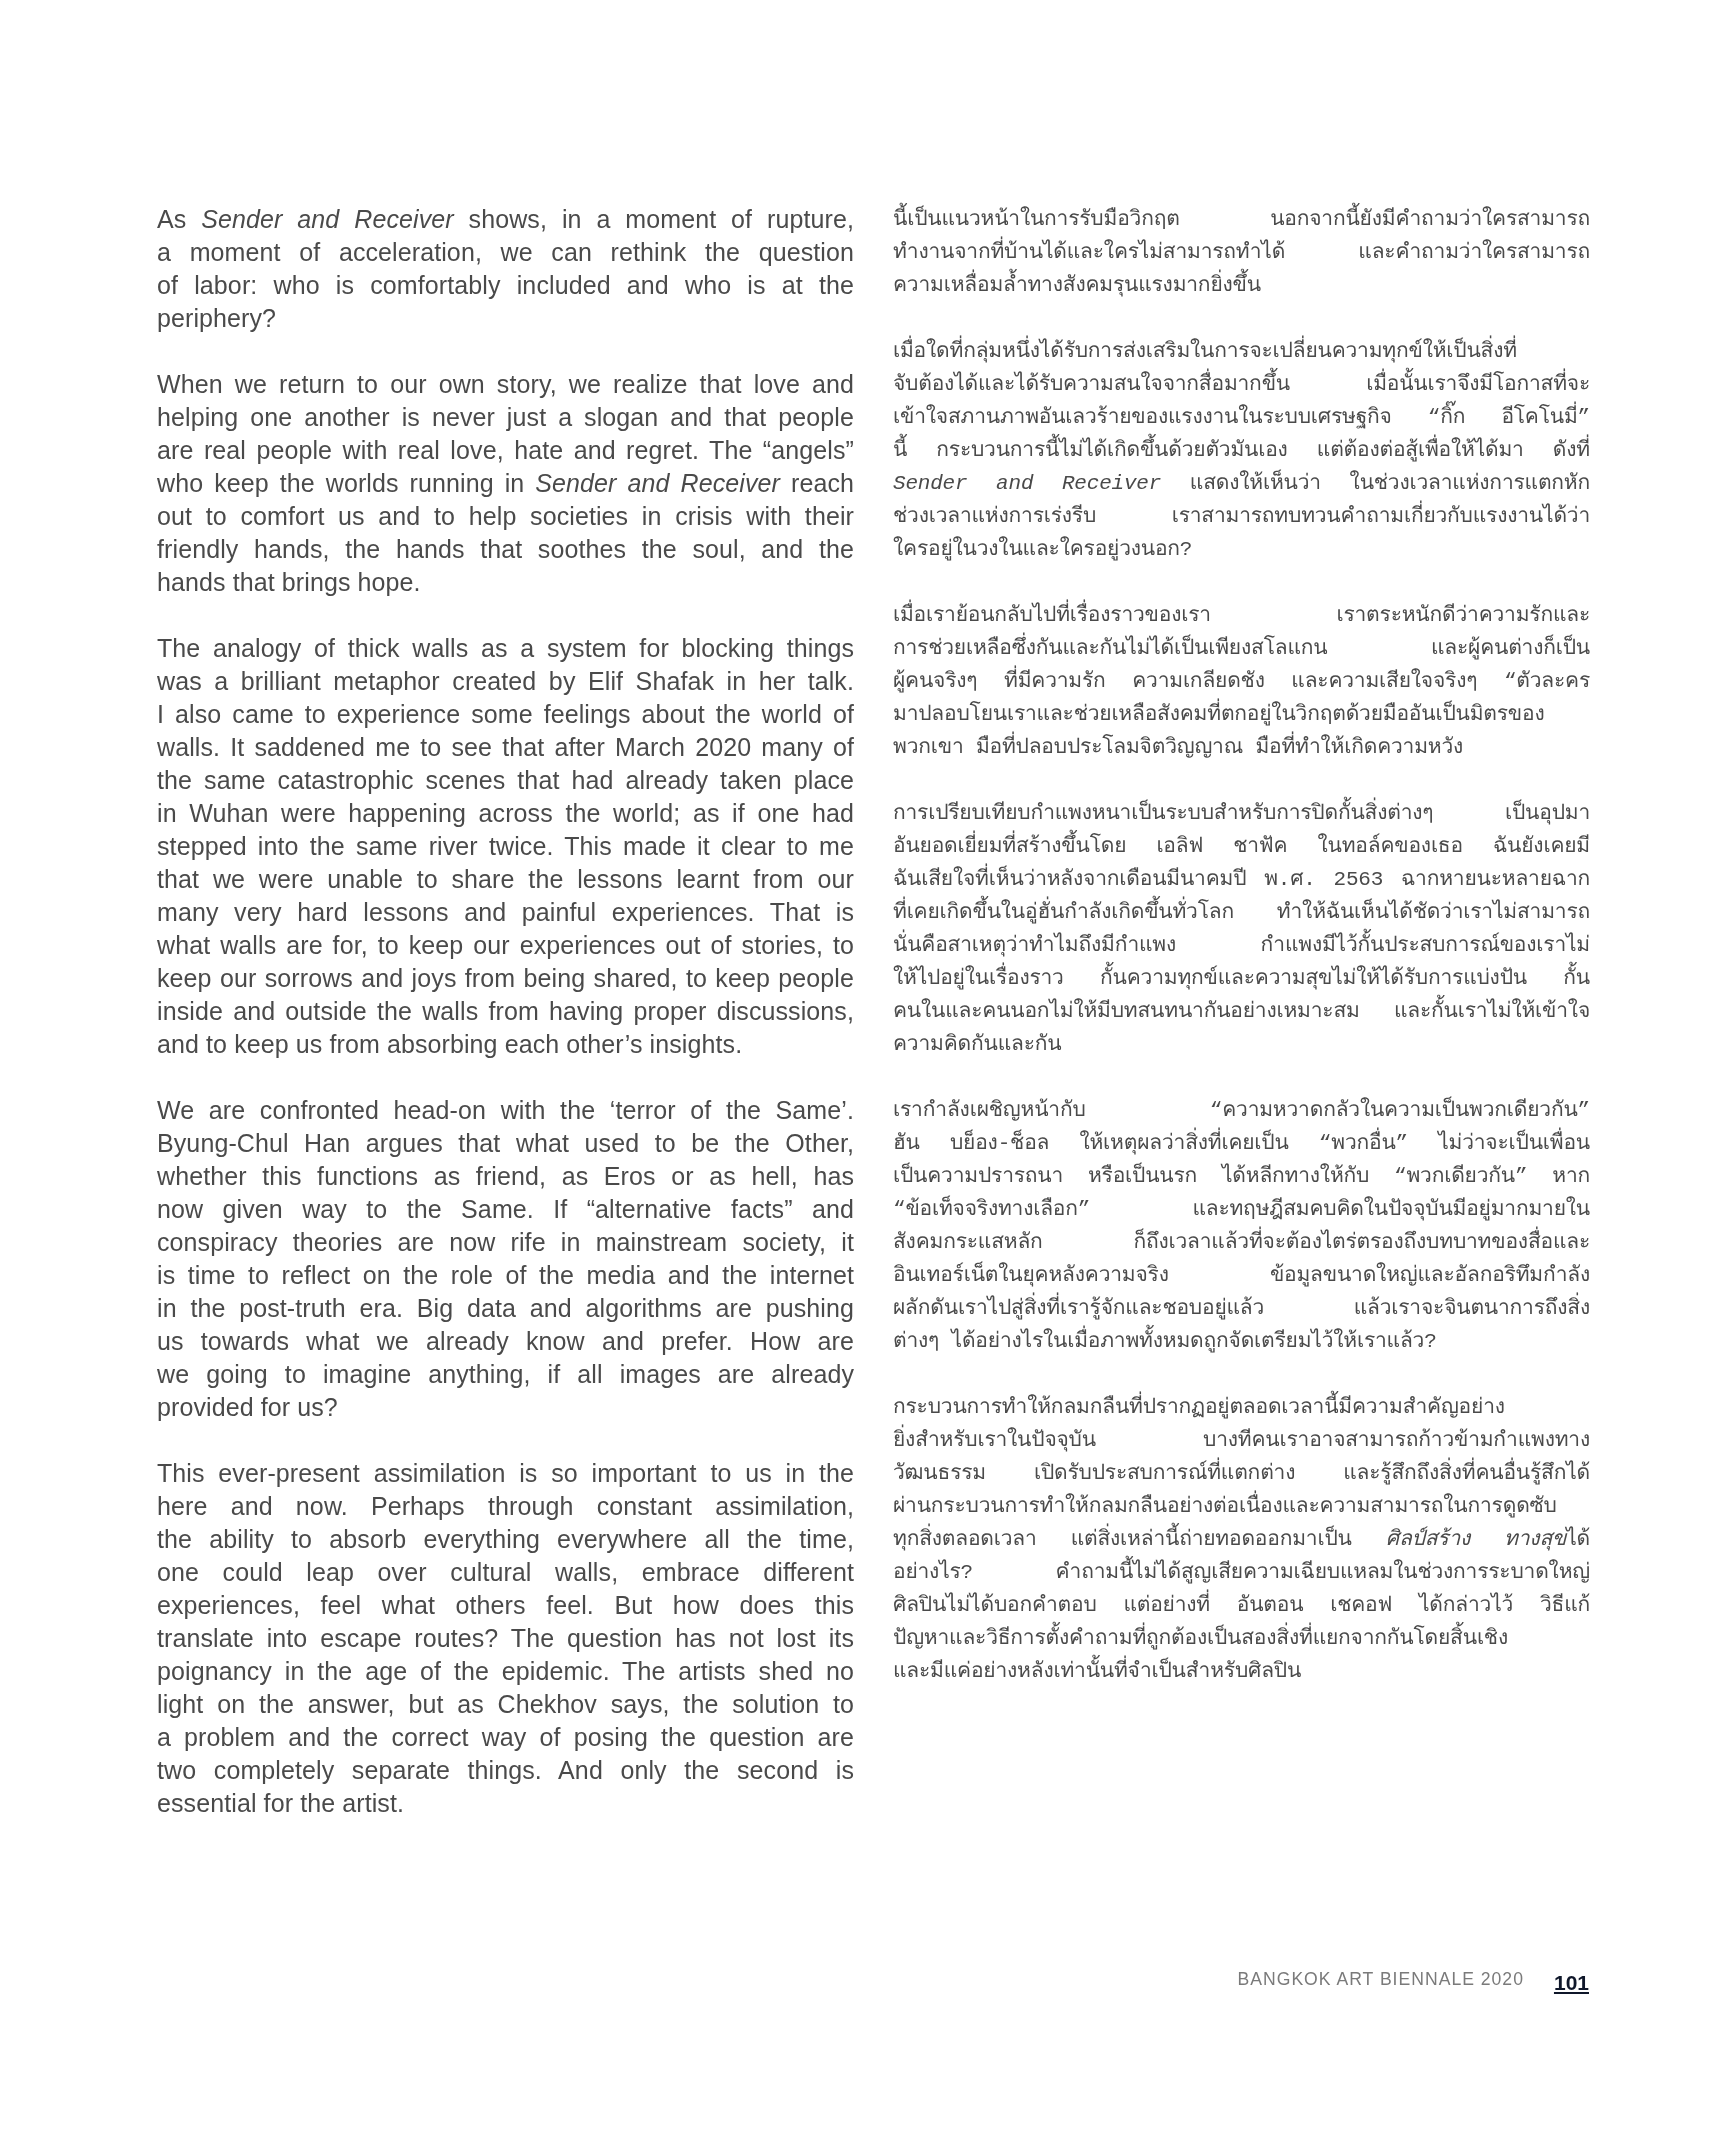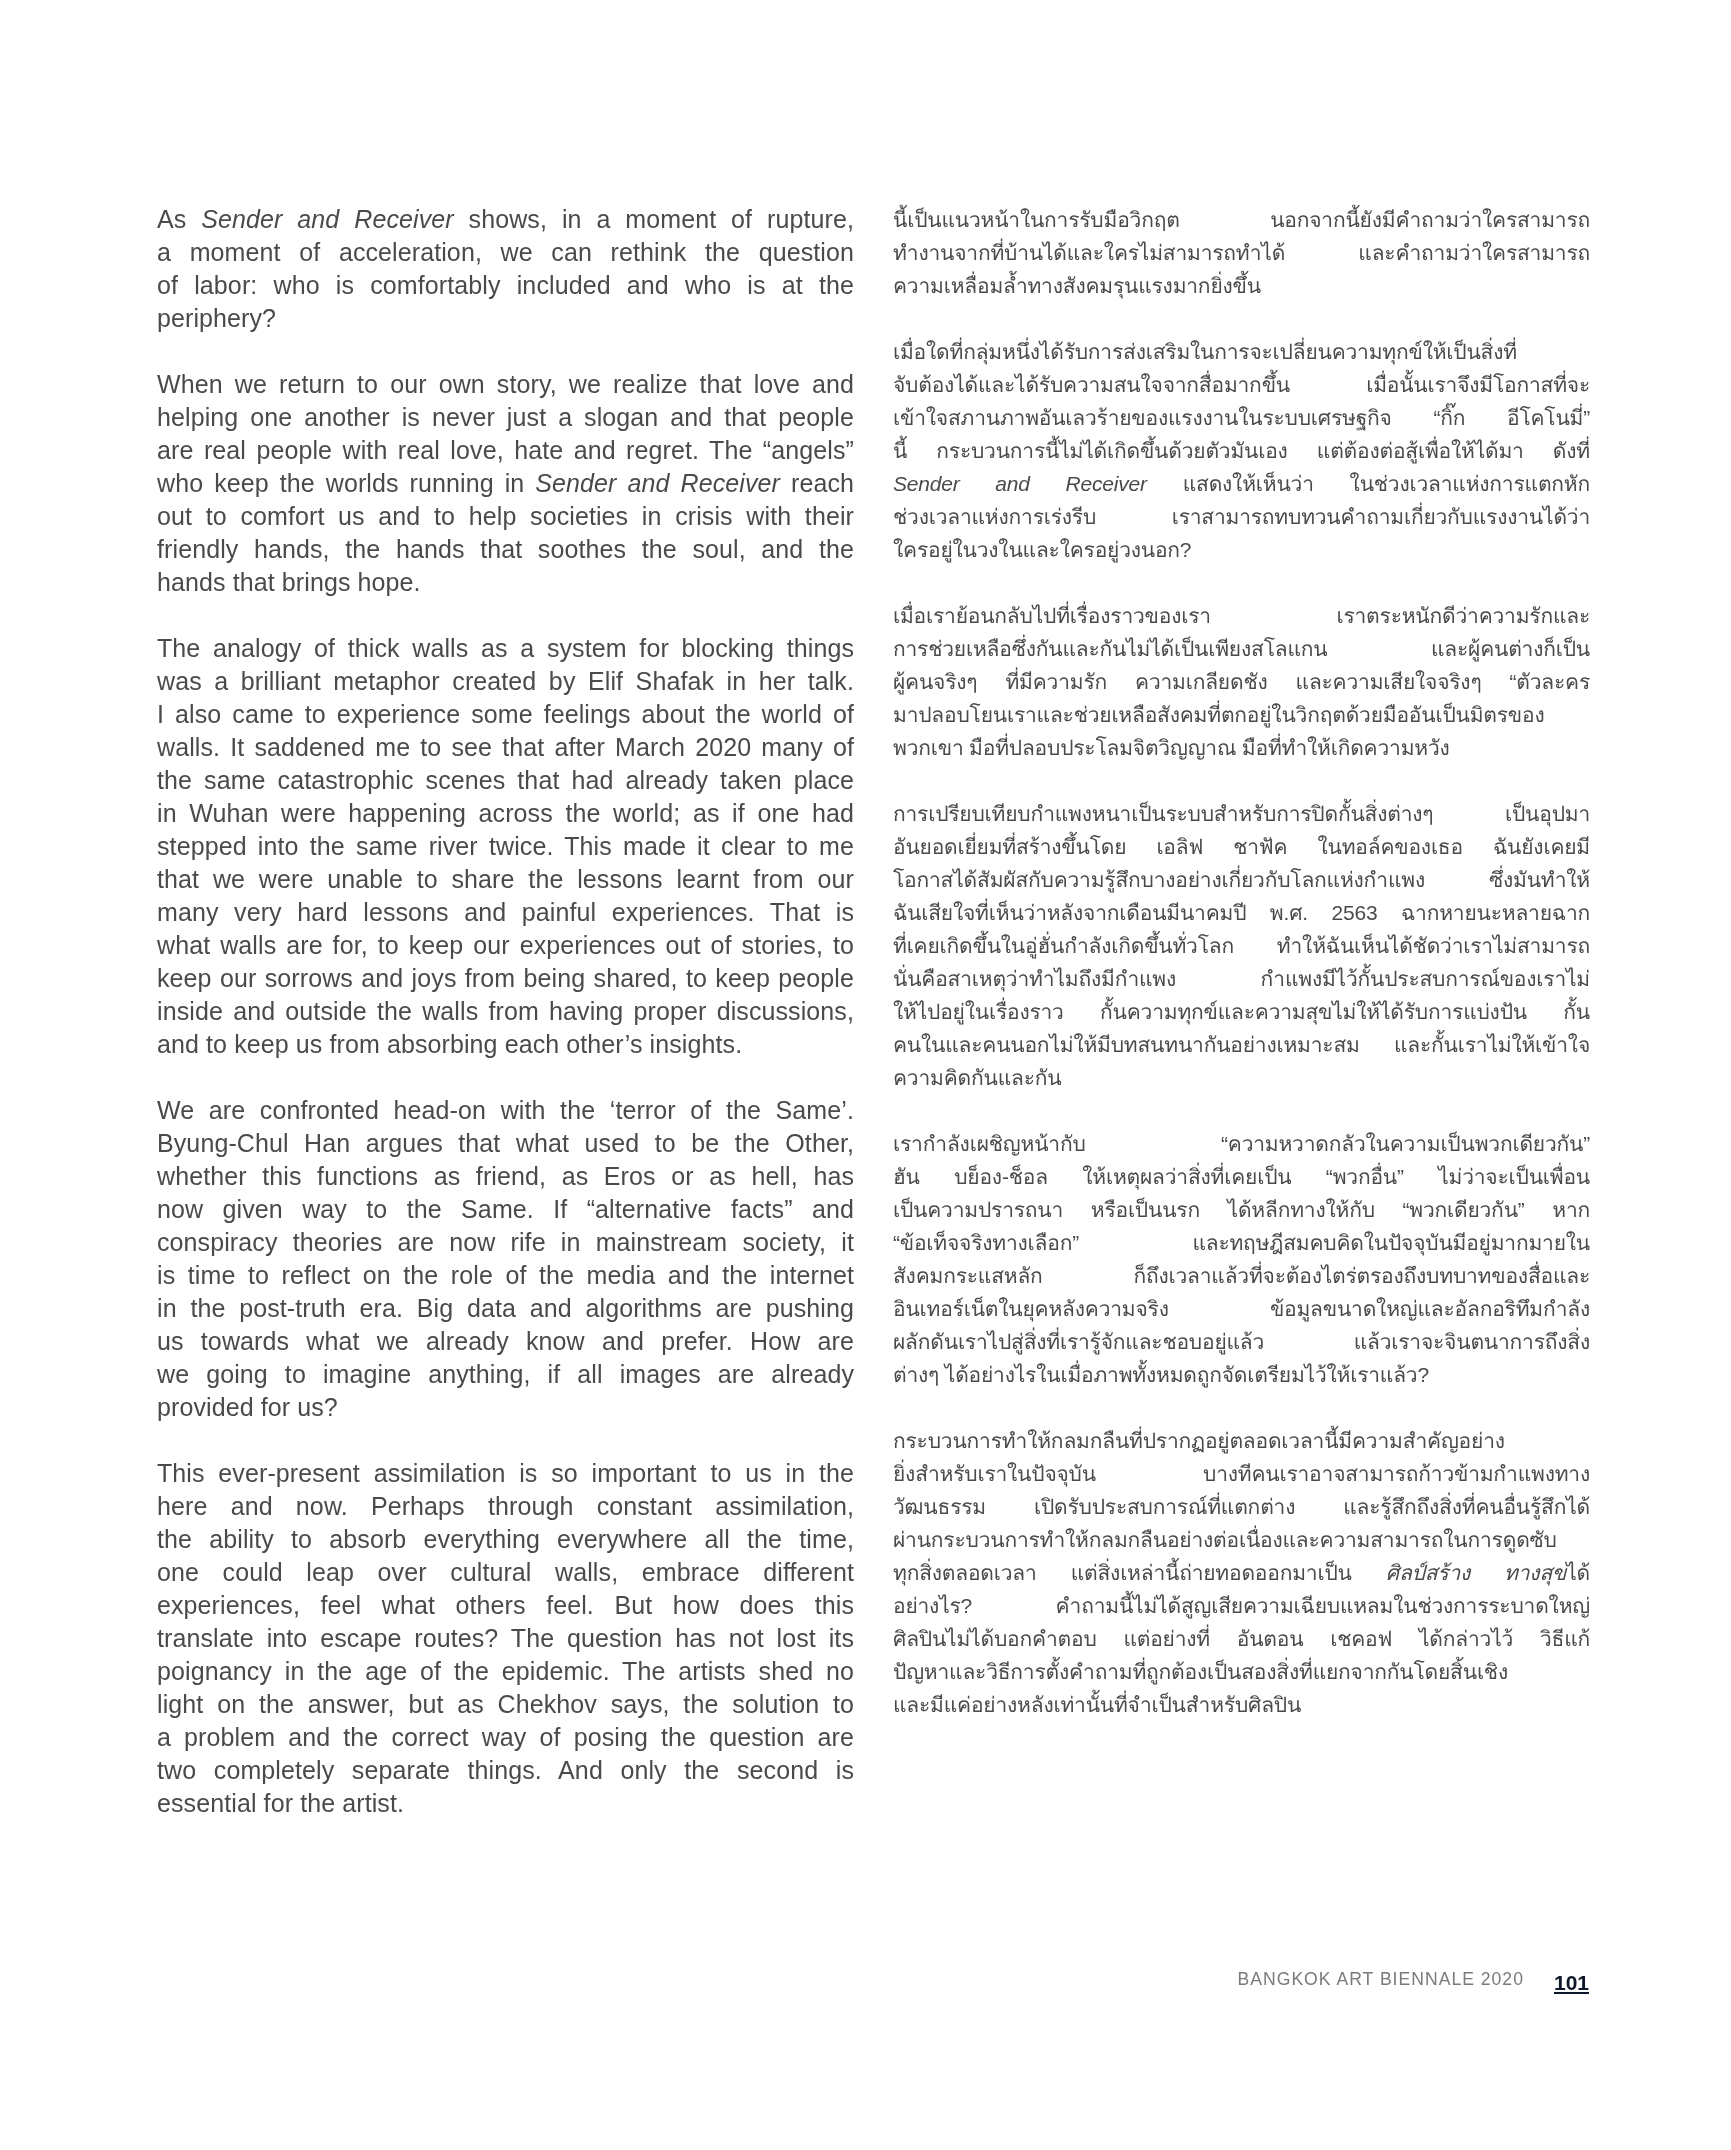--- a/index.html
+++ b/index.html
@@ -7,21 +7,21 @@
     .page { position: absolute; left: 0; top: 0; width: 1519px; height: 2151px; background: #ffffff; }
     .col {
       position: absolute; top: 203px; width: 697px;
       color: #4a4a4a;
       font-family: "Liberation Sans", "DejaVu Sans", sans-serif;
       font-size: 25px; line-height: 33px;
       text-align: justify; text-align-last: left;
       letter-spacing: 0.1px;
     }
     .col.left { left: 157px; }
-    .col.right { left: 893px; font-family: Liberation Sans, sans-serif; font-size: 21px; line-height: 33px; letter-spacing: -0.2px; }
+    .col.right { left: 893px; font-family: Liberation Mono, monospace; font-size: 21px; line-height: 33px; letter-spacing: -0.2px; }
     .para { margin: 0 0 33px 0; }
     .para .line { display: block; }
     .para .line.just { text-align: justify; text-align-last: justify; }
     em { font-style: italic; }
     .footer {
       position: absolute; top: 1971px; left: 1216px; width: 373px; height: 41px;
       display: flex; justify-content: flex-end; align-items: flex-start;
     }
     .footer-title {
       font-family: "Liberation Sans", sans-serif; font-size: 17.6px; color: #7a7a7a;
@@ -111,21 +111,20 @@
       <p class="para">
         <span class="line just"><span>เมื่อเราย้อนกลับไปที่เรื่องราวของเรา  เราตระหนักดีว่าความรักและ</span></span>
         <span class="line just"><span>การช่วยเหลือซึ่งกันและกันไม่ได้เป็นเพียงสโลแกน  และผู้คนต่างก็เป็น</span></span>
         <span class="line just"><span>ผู้คนจริงๆ  ที่มีความรัก  ความเกลียดชัง  และความเสียใจจริงๆ  “ตัวละคร</span></span>
         <span class="line just"><span>มาปลอบโยนเราและช่วยเหลือสังคมที่ตกอยู่ในวิกฤตด้วยมืออันเป็นมิตรของ</span></span>
         <span class="line"><span>พวกเขา มือที่ปลอบประโลมจิตวิญญาณ มือที่ทำให้เกิดความหวัง</span></span>
       </p>
       <p class="para">
         <span class="line just"><span>การเปรียบเทียบกำแพงหนาเป็นระบบสำหรับการปิดกั้นสิ่งต่างๆ เป็นอุปมา</span></span>
         <span class="line just"><span>อันยอดเยี่ยมที่สร้างขึ้นโดย  เอลิฟ  ชาฟัค  ในทอล์คของเธอ  ฉันยังเคยมี</span></span>
-        <span class="line just"><span>โอกาสได้สัมผัสกับความรู้สึกบางอย่างเกี่ยวกับโลกแห่งกำแพง ซึ่งมันทำให้</span></span>
         <span class="line just"><span>ฉันเสียใจที่เห็นว่าหลังจากเดือนมีนาคมปี พ.ศ. 2563 ฉากหายนะหลายฉาก</span></span>
         <span class="line just"><span>ที่เคยเกิดขึ้นในอู่ฮั่นกำลังเกิดขึ้นทั่วโลก ทำให้ฉันเห็นได้ชัดว่าเราไม่สามารถ</span></span>
         <span class="line just"><span>นั่นคือสาเหตุว่าทำไมถึงมีกำแพง  กำแพงมีไว้กั้นประสบการณ์ของเราไม่</span></span>
         <span class="line just"><span>ให้ไปอยู่ในเรื่องราว  กั้นความทุกข์และความสุขไม่ให้ได้รับการแบ่งปัน  กั้น</span></span>
         <span class="line just"><span>คนในและคนนอกไม่ให้มีบทสนทนากันอย่างเหมาะสม  และกั้นเราไม่ให้เข้าใจ</span></span>
         <span class="line"><span>ความคิดกันและกัน</span></span>
       </p>
       <p class="para">
         <span class="line just"><span>เรากำลังเผชิญหน้ากับ  “ความหวาดกลัวในความเป็นพวกเดียวกัน”</span></span>
         <span class="line just"><span>ฮัน  บย็อง-ช็อล  ให้เหตุผลว่าสิ่งที่เคยเป็น  “พวกอื่น”  ไม่ว่าจะเป็นเพื่อน</span></span>

